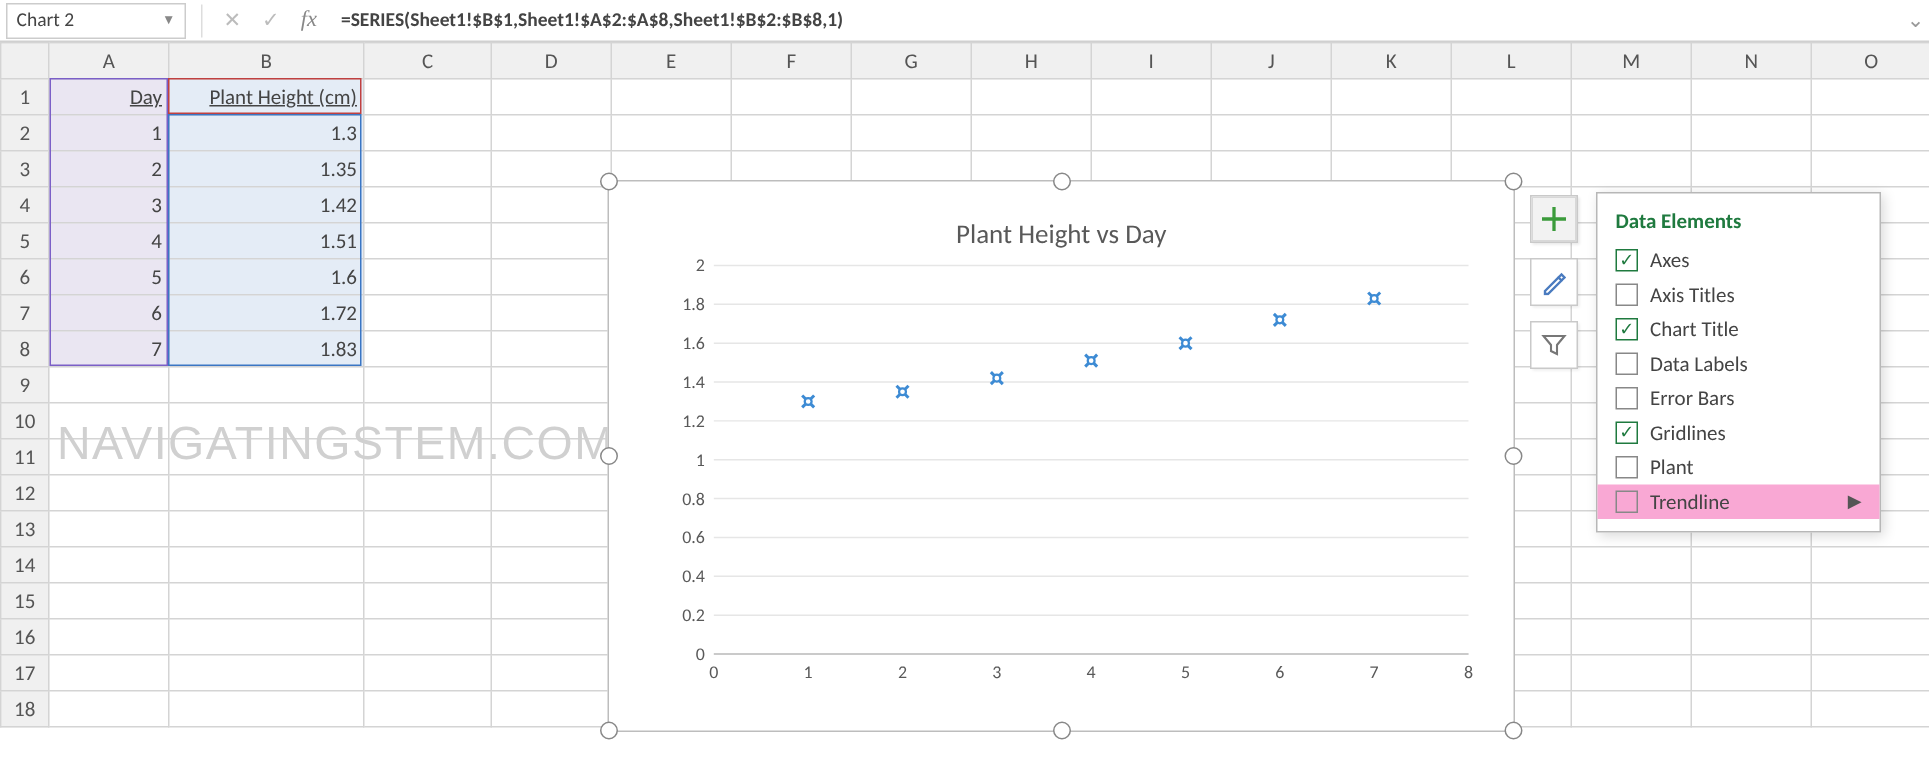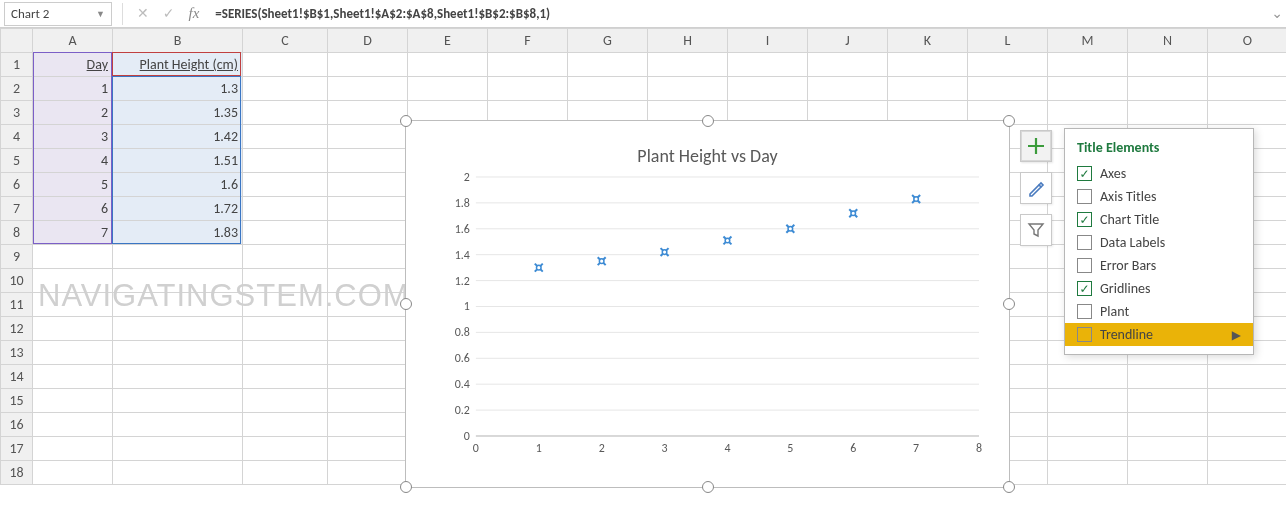--- a/index.html
+++ b/index.html
@@ -17,21 +17,21 @@
   .formula-bar {
     display: flex;
     align-items: center;
     height: 28px;
     border-bottom: 1px solid #d0d0d0;
     background: #fff;
   }
   .name-box {
     display: flex;
     align-items: center;
-    width: 108px;
+    width: 120px;
     height: 24px;
     border: 1px solid #ccc;
     margin: 0 4px;
     padding: 0 6px;
     background: #fff;
     font-size: 13px;
     justify-content: space-between;
   }
   .name-box .dd { color: #888; font-size: 9px; }
   .fb-divider { width: 1px; height: 22px; background: #ddd; margin: 0 6px; }
@@ -168,21 +168,21 @@
     font-weight: bold;
     font-size: 14px;
     padding: 2px 12px 6px 12px;
   }
   .popup .row {
     display:flex; align-items:center;
     padding: 3px 12px;
     gap: 8px;
     cursor: pointer;
   }
-  .popup .row.hovered { background:#eab308; }
+  .popup .row.hovered { background:#f9a8d4; }
   .popup .cb {
     width: 15px; height:15px; border:1px solid #1f7a3f;
     display:inline-flex; align-items:center; justify-content:center;
     color:#1f7a3f; font-size:12px; line-height:1;
   }
   .popup .cb.unchecked { border-color:#888; color:transparent;}
   .popup .arrow { margin-left:auto; color:#555; font-size:12px;}
   
   .range-rect {
     position:absolute;
@@ -657,21 +657,21 @@
         </svg>
     </div>
     <div class="side-btn">
       <svg width="18" height="18">
           <path d="M2 3h14l-5 6v6l-4-2v-4L2 3z" fill="none" stroke="#777" stroke-width="1.4"></path>
         </svg>
     </div>
   </div>
 
   <div class="popup">
-    <h4>Title Elements</h4>
+    <h4>Data Elements</h4>
     <div id="popup-items">
         <div class="row">
           <span class="cb ">✓</span>
     <span>Axes</span>
     </div>
         <div class="row">
           <span class="cb unchecked"></span>
     <span>Axis Titles</span>
     </div>
         <div class="row">

